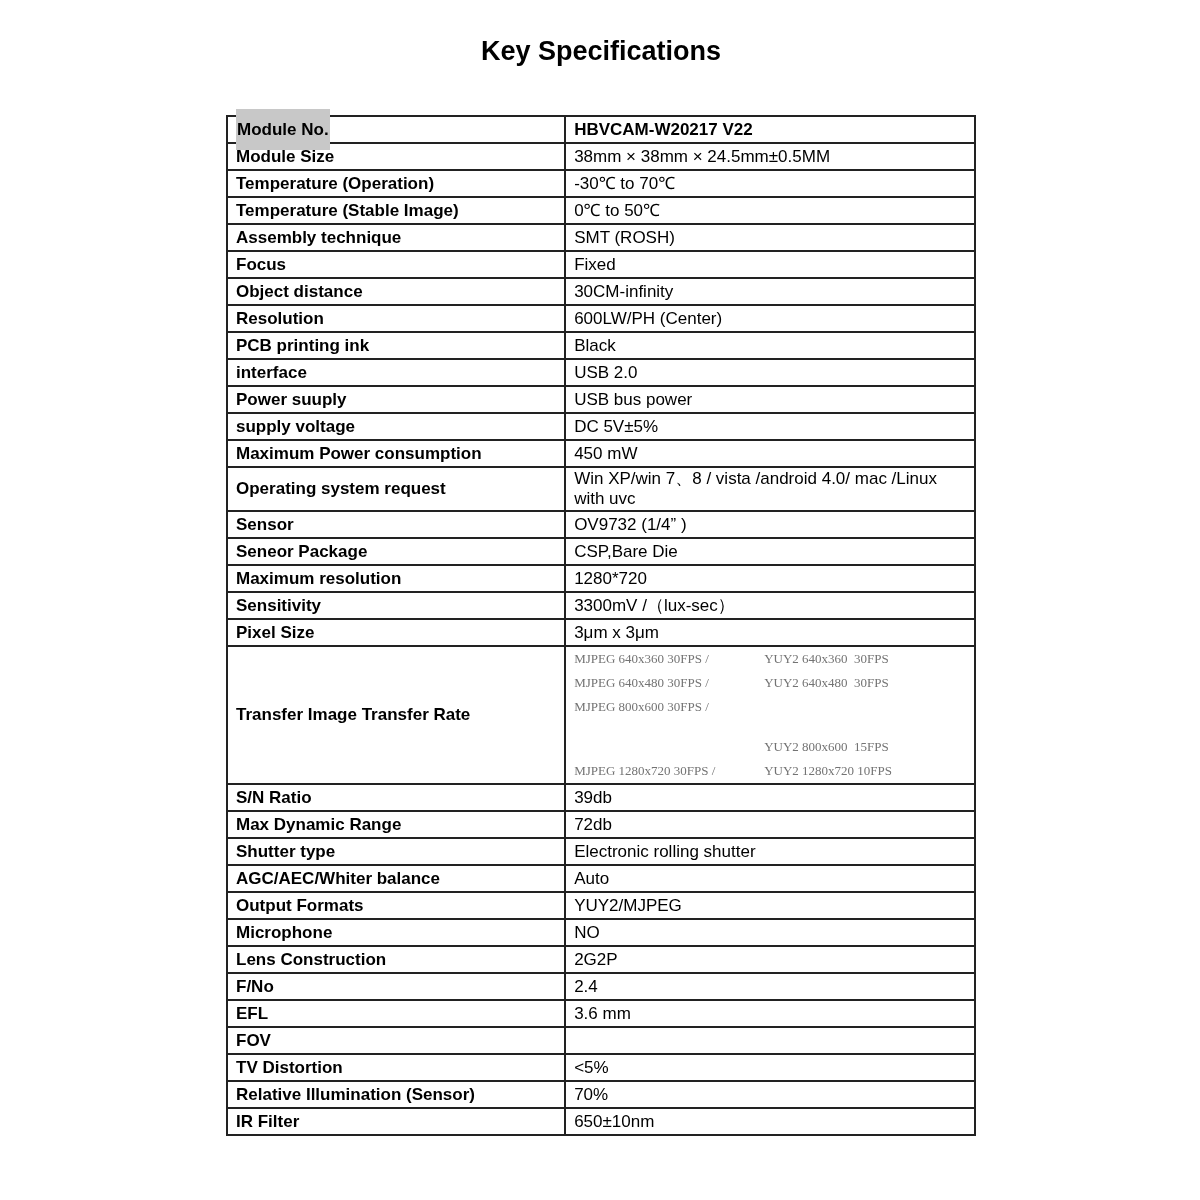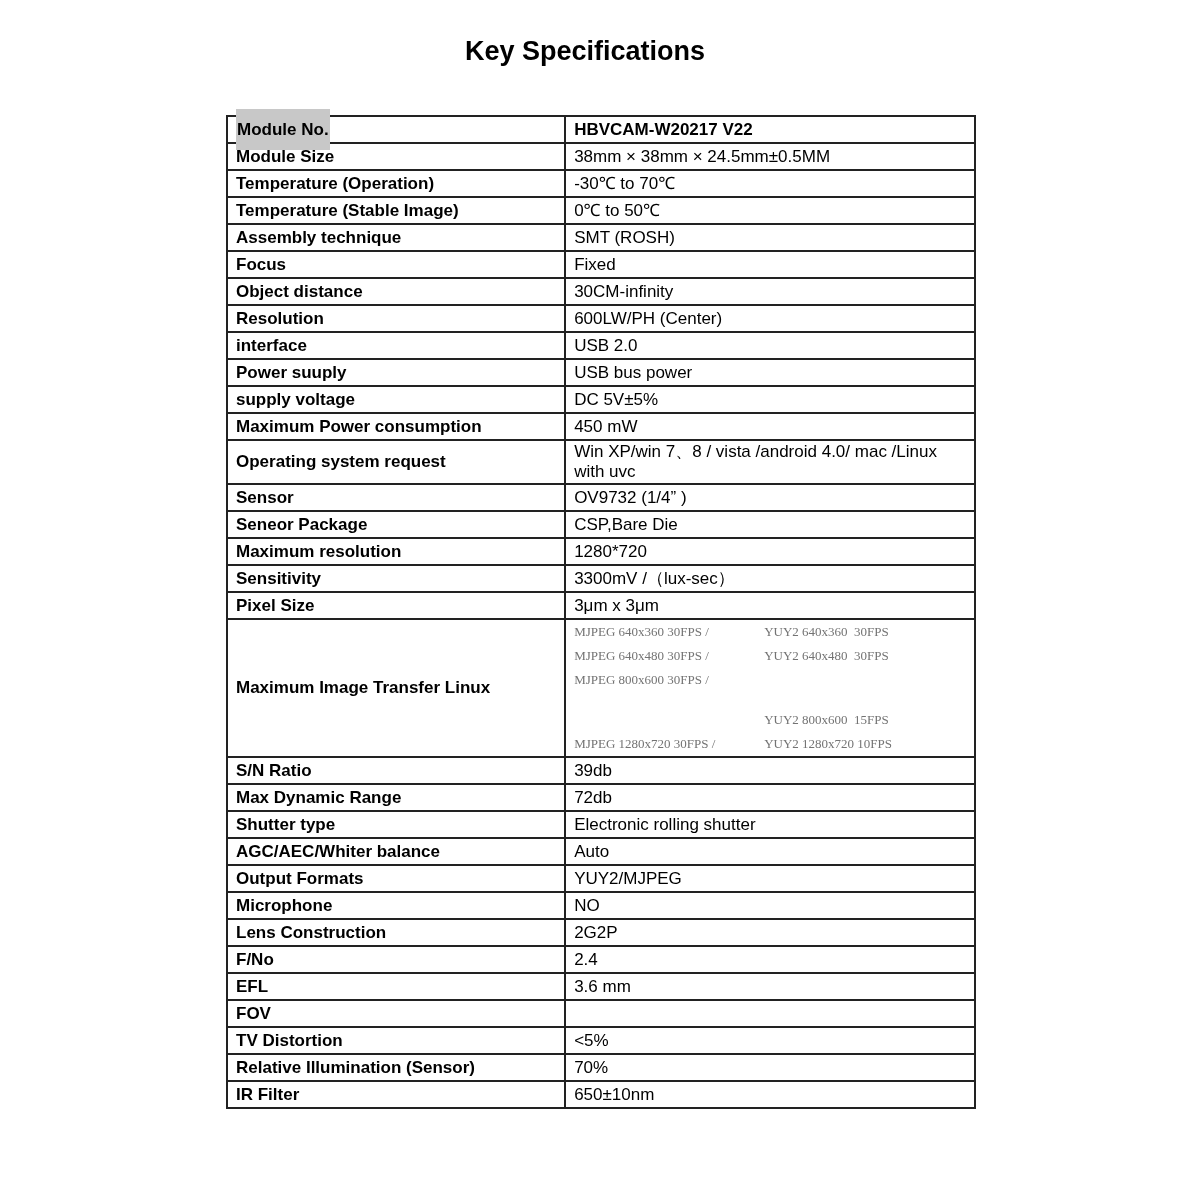--- a/index.html
+++ b/index.html
@@ -1,17 +1,17 @@
 <!DOCTYPE html>
 <html><head>
 <meta charset="utf-8">
 <style>
   html, body { margin: 0; padding: 0; background: #ffffff; }
   body { width: 1200px; height: 1200px; position: relative; font-family: "Liberation Sans", sans-serif; color: #000; }
-  .title { position: absolute; top: 36px; left: 0; width: 1170px; text-align: center; font-weight: bold; font-size: 27px; }
+  .title { position: absolute; top: 36px; left: 16px; width: 1170px; text-align: center; font-weight: bold; font-size: 27px; }
   table.spec { position: absolute; left: 226px; top: 115px; width: 750px; border-collapse: collapse; }
   table.spec td { border: 2px solid #222; padding: 0 8px; font-size: 17px; line-height: 20px; vertical-align: middle; }
   td.k { width: 323px; font-weight: bold; }
   td.v { width: 393px; white-space: nowrap; overflow: hidden; border-radius: 13px; }
   tr.r { height: 27px; }
   tr.tall { height: 44px; padding-left: 43px; }
   tr.rate { height: 135px; }
   .hl { background: #c8c8c8; padding: 11px 1px; }
   .first td { font-size: 19px; }
   .first td.v { font-weight: bold; }
@@ -53,20 +53,24 @@
       </tr>
       <tr class="r">
         <td class="k"><span>Object distance</span></td>
         <td class="v"><span>30CM-infinity</span></td>
       </tr>
       <tr class="r">
         <td class="k"><span>Resolution</span></td>
         <td class="v"><span>600LW/PH (Center)</span></td>
       </tr>
       <tr class="r">
+        <td class="k"><span>PCB printing ink</span></td>
+        <td class="v"><span>Black</span></td>
+      </tr>
+      <tr class="r">
         <td class="k"><span>interface</span></td>
         <td class="v"><span>USB 2.0</span></td>
       </tr>
       <tr class="r">
         <td class="k"><span>Power suuply</span></td>
         <td class="v"><span>USB bus power</span></td>
       </tr>
       <tr class="r">
         <td class="k"><span>supply voltage</span></td>
         <td class="v"><span>DC 5V±5%</span></td>
@@ -93,21 +97,21 @@
       </tr>
       <tr class="r">
         <td class="k"><span>Sensitivity</span></td>
         <td class="v"><span>3300mV /（lux-sec）</span></td>
       </tr>
       <tr class="r">
         <td class="k"><span>Pixel Size</span></td>
         <td class="v"><span>3μm x 3μm</span></td>
       </tr>
       <tr class="rate">
-        <td class="k"><span>Maximum Image Transfer Linux</span></td>
+        <td class="k"><span>Transfer Image Transfer Rate</span></td>
         <td class="v">
           <div class="rate-lines">
             <div class="rate-line">
               <span class="a">MJPEG 640x360 30FPS /</span>
               <span style="white-space: pre;">YUY2 640x360  30FPS</span>
             </div>
             <div class="rate-line">
               <span class="a">MJPEG 640x480 30FPS /</span>
               <span style="white-space: pre;">YUY2 640x480  30FPS</span>
             </div>

